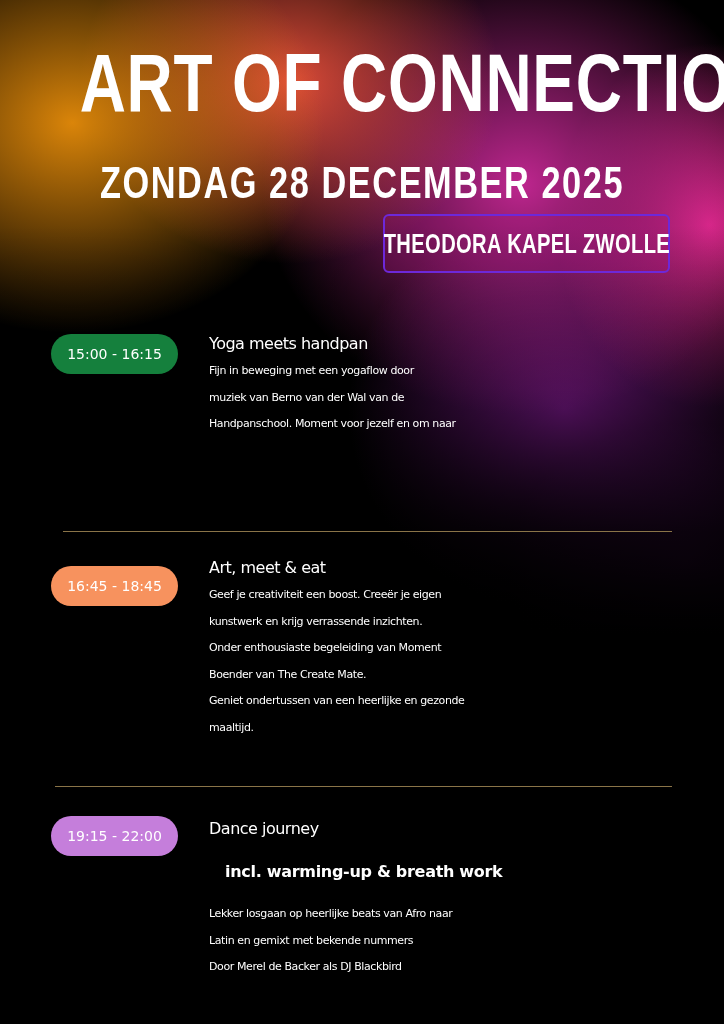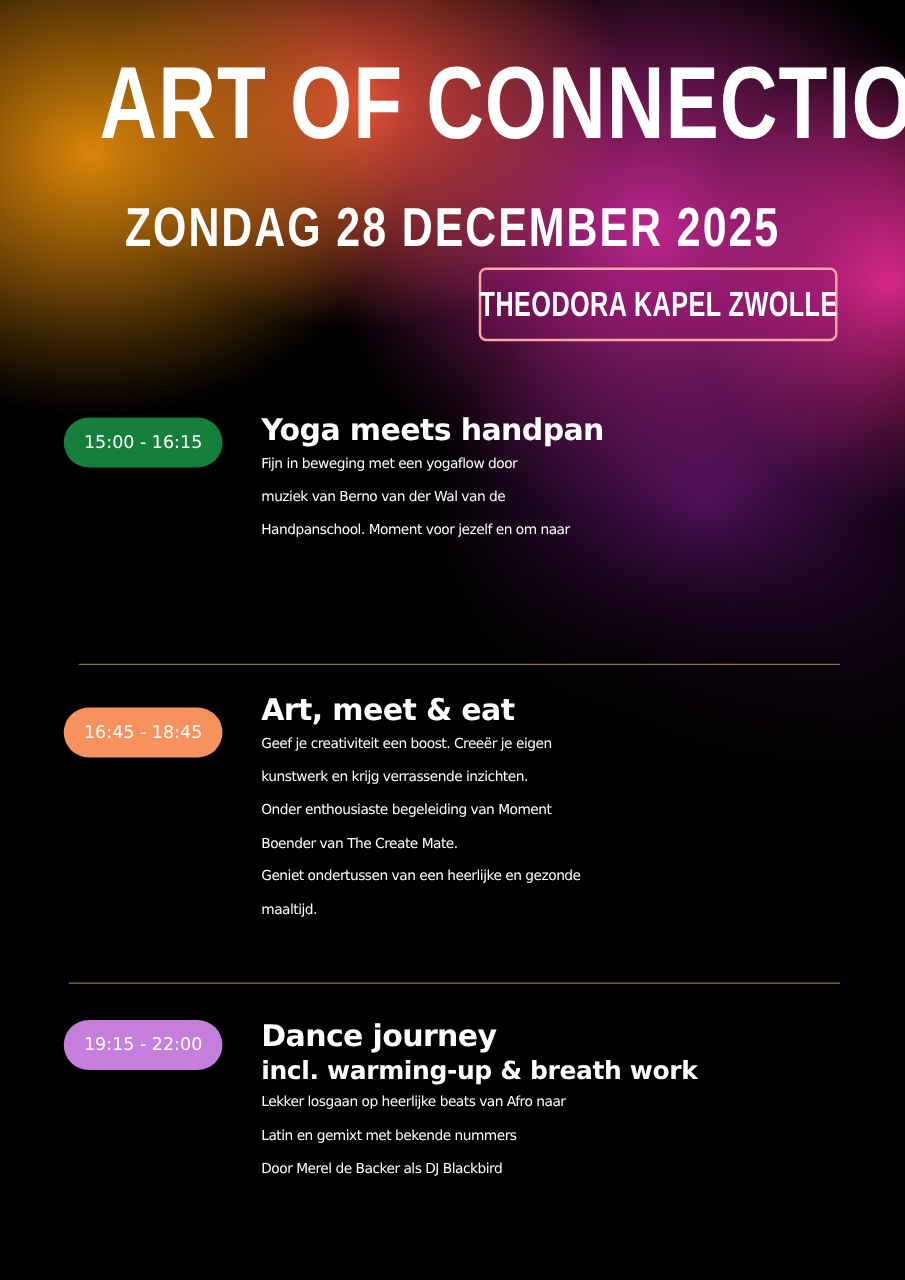--- a/index.html
+++ b/index.html
@@ -30,39 +30,39 @@
     transform: scaleX(0.78); transform-origin: center;
     white-space: nowrap;
   }
   .date {
     position: absolute; left: 0; width: 724px; top: 158px; text-align: center;
     font-weight: 700; font-size: 44px; line-height: 50px; letter-spacing: 2px;
     transform: scaleX(0.78); transform-origin: center; white-space: nowrap;
   }
   .venue {
     position: absolute; left: 383px; top: 214px; width: 287px; height: 59px;
-    border: 2px solid #fca5a5; border-radius: 6px; box-sizing: border-box;
+    border: 2px solid #6d28d9; border-radius: 6px; box-sizing: border-box;
     display: flex; align-items: center; justify-content: center;
     background: rgba(160,20,120,0.25);
   }
   .venue span {
     font-weight: 700; font-size: 28px; letter-spacing: 0.5px;
     transform: scaleX(0.72); white-space: nowrap; display: inline-block;
   }
   .pill {
     position: absolute; left: 51px; width: 127px; height: 40px; border-radius: 20px;
     display: flex; align-items: center; justify-content: center;
     font-family: "DejaVu Sans", sans-serif; font-size: 14px; color: #fff;
   }
   .ev {
     position: absolute; left: 209px; width: 480px;
     font-family: "DejaVu Sans", sans-serif;
   }
-  .ev h2 { margin: 0; font-size: 24px; font-weight: 700; line-height: 28px; letter-spacing: -0.5px; }
-  .ev h3 { margin: 0; font-size: 20px; font-weight: 700; line-height: 26px; letter-spacing: -0.3px; }
+  .ev h2 { margin: 0; font-size: 16px; font-weight: 400; line-height: 28px; letter-spacing: -0.5px; }
+  .ev h3 { margin: 16px; font-size: 16px; font-weight: 700; line-height: 26px; letter-spacing: -0.3px; }
   .ev p { margin: 0; font-size: 11px; line-height: 26.5px; letter-spacing: -0.4px; }
   .divider { position: absolute; height: 1px; background: #8a7448; }
 </style>
 </head>
 <body>
 
 <div class="poster">
   <div class="bg bg1"></div>
   <div class="bg bg2"></div>
 

